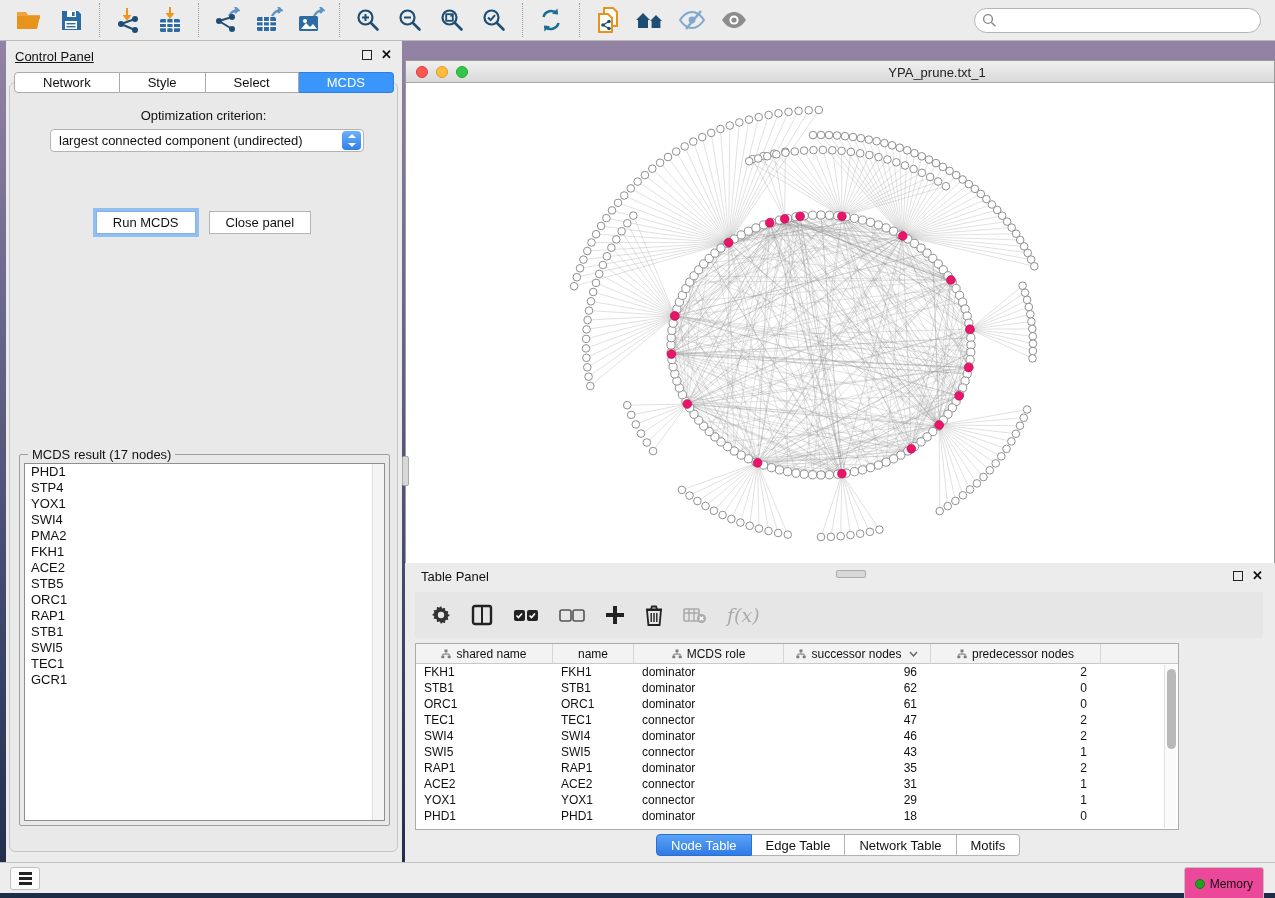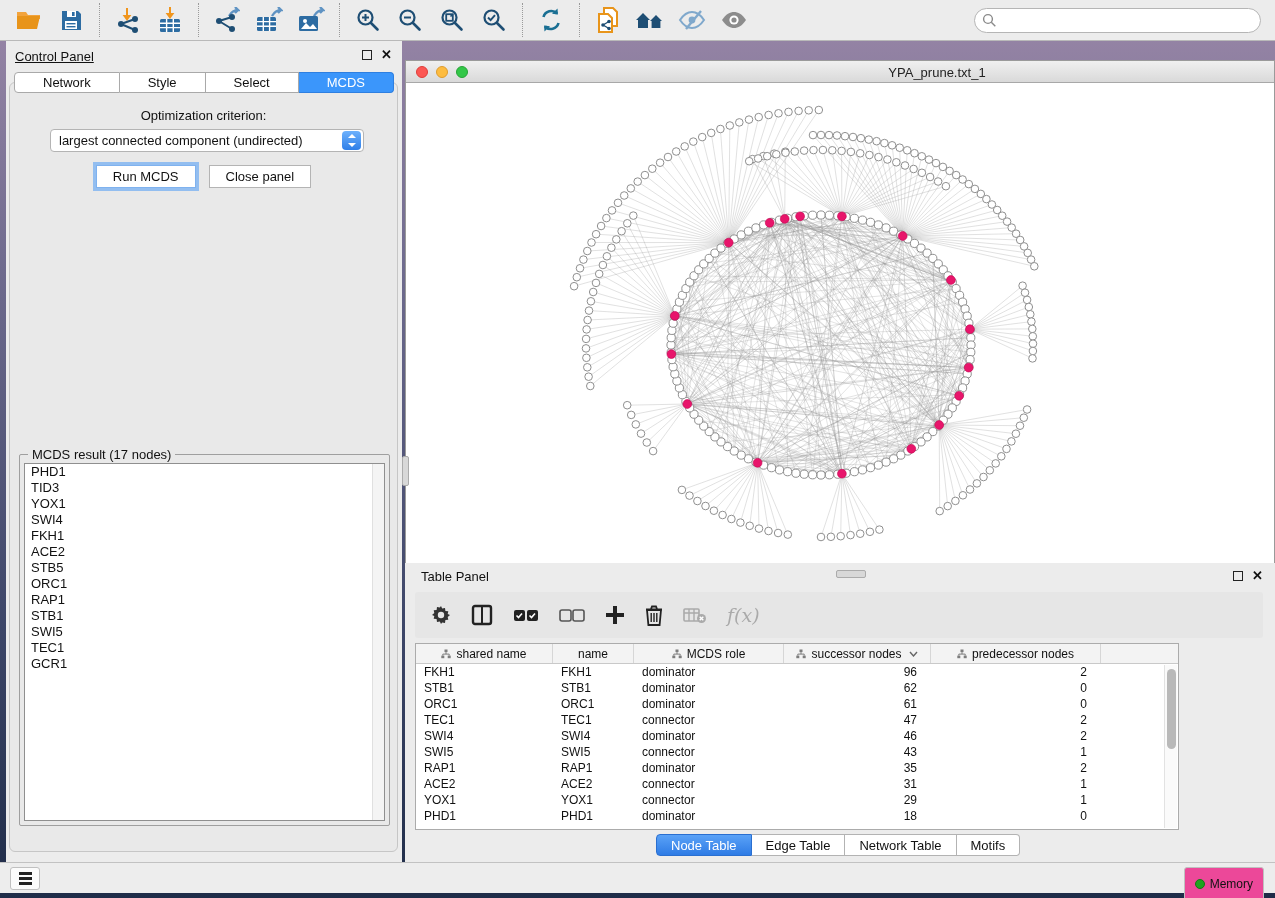--- a/index.html
+++ b/index.html
@@ -38,21 +38,21 @@
   .opt-select { position:absolute; left:40px; top:46px; width:314px; height:23px; background:#fff;
     border:1px solid #b4b4b4; border-radius:4px; display:flex; align-items:center; }
   .opt-select .sel-text { flex:1; font-size:13px; color:#111; padding-left:8px; white-space:nowrap; }
   .sel-stepper { width:19px; height:19px; margin-right:2px; border-radius:4px;
     background:linear-gradient(180deg,#6db1fc,#2f7fe8); position:relative; }
   .sel-stepper:before, .sel-stepper:after { content:""; position:absolute; left:5.5px; border-left:4px solid transparent; border-right:4px solid transparent; }
   .sel-stepper:before { top:3px; border-bottom:4.5px solid #fff; }
   .sel-stepper:after { bottom:3px; border-top:4.5px solid #fff; }
   .cp-buttons { position:absolute; top:82px; left:0; width:100%; display:flex; justify-content:center; gap:13px; }
   .btn { height:23px; background:#fff; border:1px solid #b4b4b4; border-radius:0; font-size:13px; color:#111;
-    padding:0 16px; font-family:inherit; }
+    padding:0 16px; font-family:inherit;margin-top:46px; }
   .btn.focused { box-shadow:0 0 0 3px rgba(77,155,245,.55); border-color:#7fb2ef; }
   .result-group { position:absolute; left:9px; top:371px; width:371px; height:372px; border:1px solid #9f9f9f; border-radius:2px; }
   .result-legend { position:absolute; left:8px; top:-8px; background:#e9e9e9; padding:0 4px; font-size:13px; color:#111; }
   .result-list { position:absolute; left:4px; top:8px; right:4px; bottom:4px; background:#fff; border:1px solid #8f8f8f; overflow:hidden; }
   .result-scroll { position:absolute; right:0; top:0; bottom:0; width:12px; background:#f4f4f4; border-left:1px solid #e0e0e0; }
   .result-item { font-size:13px; color:#111; line-height:16px; padding-left:6px; }
 
   
   .net-window { position:absolute; left:405px; top:60px; width:870px; height:518px; background:#fff;
     border:1px solid #9a9a9a; }
@@ -269,23 +269,24 @@
       </div>
       <div class="cp-buttons">
         <button class="btn focused">Run MCDS</button>
         <button class="btn">Close panel</button>
       </div>
       <div class="result-group">
         <span class="result-legend">MCDS result (17 nodes)</span>
         <div class="result-list">
           <div>
               <div class="result-item">PHD1</div>
-              <div class="result-item">TID3</div>
+              <div class="result-item">STP4</div>
               <div class="result-item">YOX1</div>
               <div class="result-item">SWI4</div>
+              <div class="result-item">PMA2</div>
               <div class="result-item">FKH1</div>
               <div class="result-item">ACE2</div>
               <div class="result-item">STB5</div>
               <div class="result-item">ORC1</div>
               <div class="result-item">RAP1</div>
               <div class="result-item">STB1</div>
               <div class="result-item">SWI5</div>
               <div class="result-item">TEC1</div>
               <div class="result-item">GCR1</div>
             </div>

